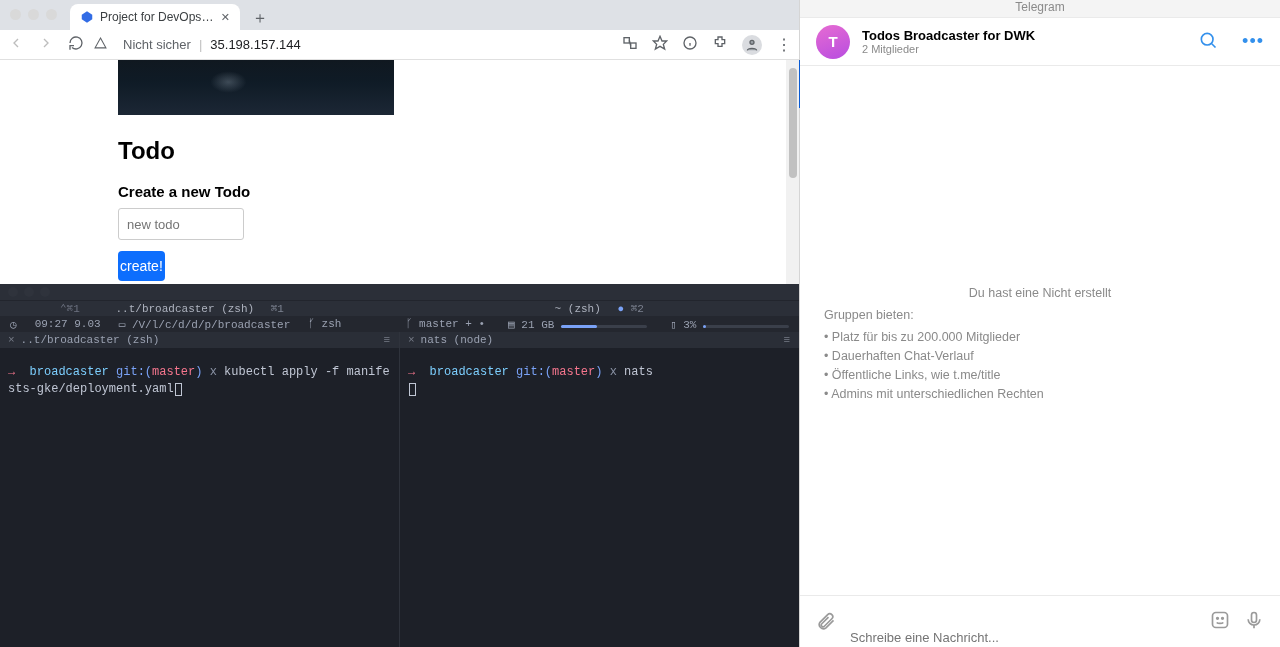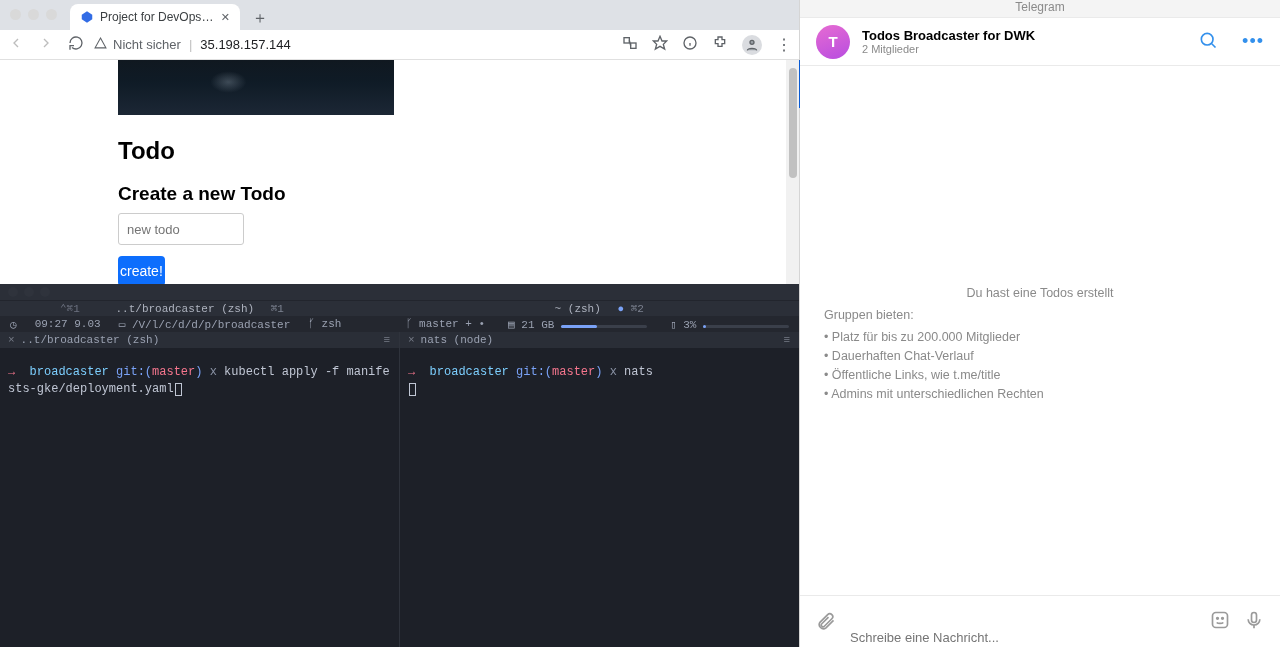--- a/index.html
+++ b/index.html
@@ -18,34 +18,34 @@
 .tab { height: 26px; background: #fff; border-radius: 8px 8px 0 0; display: flex; align-items: center; padding: 0 10px; gap: 6px; font-size: 12px; color: #3c4043; max-width: 170px; }
 .tab-title { white-space: nowrap; overflow: hidden; text-overflow: ellipsis; flex: 1; }
 .tab-close { font-size: 11px; color: #5f6368; }
 .tab-favicon { width: 14px; height: 14px; display: inline-flex; align-items: center; justify-content: center; color: #326ce5; }
 .newtab { width: 24px; height: 24px; display: flex; align-items: center; justify-content: center; color: #5f6368; font-size: 16px; margin-left: 8px; cursor: pointer; }
 .addrbar { height: 30px; background: #fff; border-bottom: 1px solid #e0e0e0; display: flex; align-items: center; padding: 0 8px; gap: 10px; }
 .navicons { display: flex; gap: 14px; color: #5f6368; }
 .navicons svg, .addr-actions svg { width: 16px; height: 16px; stroke: currentColor; fill: none; stroke-width: 2; }
 .navicons .disabled { color: #bdbdbd; }
 .addr-field { flex: 1; display: flex; align-items: center; gap: 8px; font-size: 13px; color: #5f6368; }
-.addr-field .sec { display: flex; align-items: center; gap: 6px; color: #5f6368; }
+.addr-field .sec { display: flex; align-items: center; gap: 16px; color: #5f6368; }
 .addr-field .divider { color: #c0c0c0; }
 .addr-field .url { color: #202124; text-align: center; }
 .addr-actions { display: flex; gap: 14px; color: #5f6368; align-items: center; }
 .addr-actions .avatar { width: 20px; height: 20px; border-radius: 50%; background: #dadce0; display: inline-flex; align-items: center; justify-content: center; }
 .kebab { letter-spacing: -1px; }
 .page { flex: 1; overflow: hidden; display: flex; position: relative; }
 .page-scroll { position: absolute; right: 0; top: 0; width: 13px; height: 100%; background: #f1f1f1; }
 .page-thumb { position: absolute; right: 2px; top: 8px; width: 8px; height: 110px; background: #c1c1c1; border-radius: 4px; }
 .page-content { padding: 0 20px 0 118px; flex: 1; }
 .page-img { width: 276px; height: 55px; background: linear-gradient(180deg,#101820 0%, #0f1b26 40%, #1c2735 100%); position: relative; overflow:hidden; }
 .page-img::after { content:""; position:absolute; inset:0; background: radial-gradient(30px 18px at 40% 40%, rgba(200,215,230,.25), transparent 60%); }
 .h1 { font-size: 24px; font-weight: 700; margin-top: 22px; color: #000; }
-.h2 { font-size: 19px; font-weight: 700; margin-top: 18px; color: #000; }
+.h2 { font-size: 15px; font-weight: 700; margin-top: 18px; color: #000; }
 .todo-input { margin-top: 8px; width: 126px; height: 32px; border: 1px solid #ccc; border-radius: 3px; padding: 0 8px; font-size: 13px; color: #555; background:#fff; }
 .create-btn { margin-top: 11px; background: #0d6efd; color: #fff; border: none; border-radius: 4px; padding: 7px 2px; font-size: 14px; cursor: pointer; }
 .right-blue-stripe { position:absolute; right:-1px; top:60px; width:5px; height:48px; background:#0a5bd3; }
 
 
 .terminal { flex: 1; background: #1d2028; color: #b0b6c3; font-family: Menlo, Monaco, "Courier New", monospace; font-size: 12px; display: flex; flex-direction: column; }
 .term-titlebar { height: 16px; background: #2b2f38; display: flex; align-items: center; padding: 0 8px; }
 .term-dots { display: flex; gap: 6px; }
 .term-dots span { width: 10px; height: 10px; border-radius: 50%; display:inline-block; }
 .term-dots .r { background:#2f333c; } .term-dots .y { background:#2f333c; } .term-dots .g { background:#2f333c; }
@@ -244,21 +244,21 @@
       </div>
       <div class="tg-hactions">
         <span><svg viewBox="0 0 24 24">
               <circle cx="11" cy="11" r="7"></circle>
               <line x1="21" y1="21" x2="16.5" y2="16.5"></line>
             </svg></span>
         <span class="tg-dots">•••</span>
       </div>
     </div>
     <div class="tg-body">
-      <div class="center">Du hast eine Todos erstellt</div>
+      <div class="center">Du hast eine Nicht erstellt</div>
       <div class="lead">Gruppen bieten:</div>
       <div class="bullet">• Platz für bis zu 200.000 Mitglieder</div>
       <div class="bullet">• Dauerhaften Chat-Verlauf</div>
       <div class="bullet">• Öffentliche Links, wie t.me/title</div>
       <div class="bullet">• Admins mit unterschiedlichen Rechten</div>
     </div>
     <div class="tg-compose">
       <span><svg viewBox="0 0 24 24">
             <path d="M21 12.5l-9 9a5 5 0 0 1-7-7l9-9a3.5 3.5 0 0 1 5 5l-9 9a2 2 0 0 1-3-3l8-8"></path>
           </svg></span>

